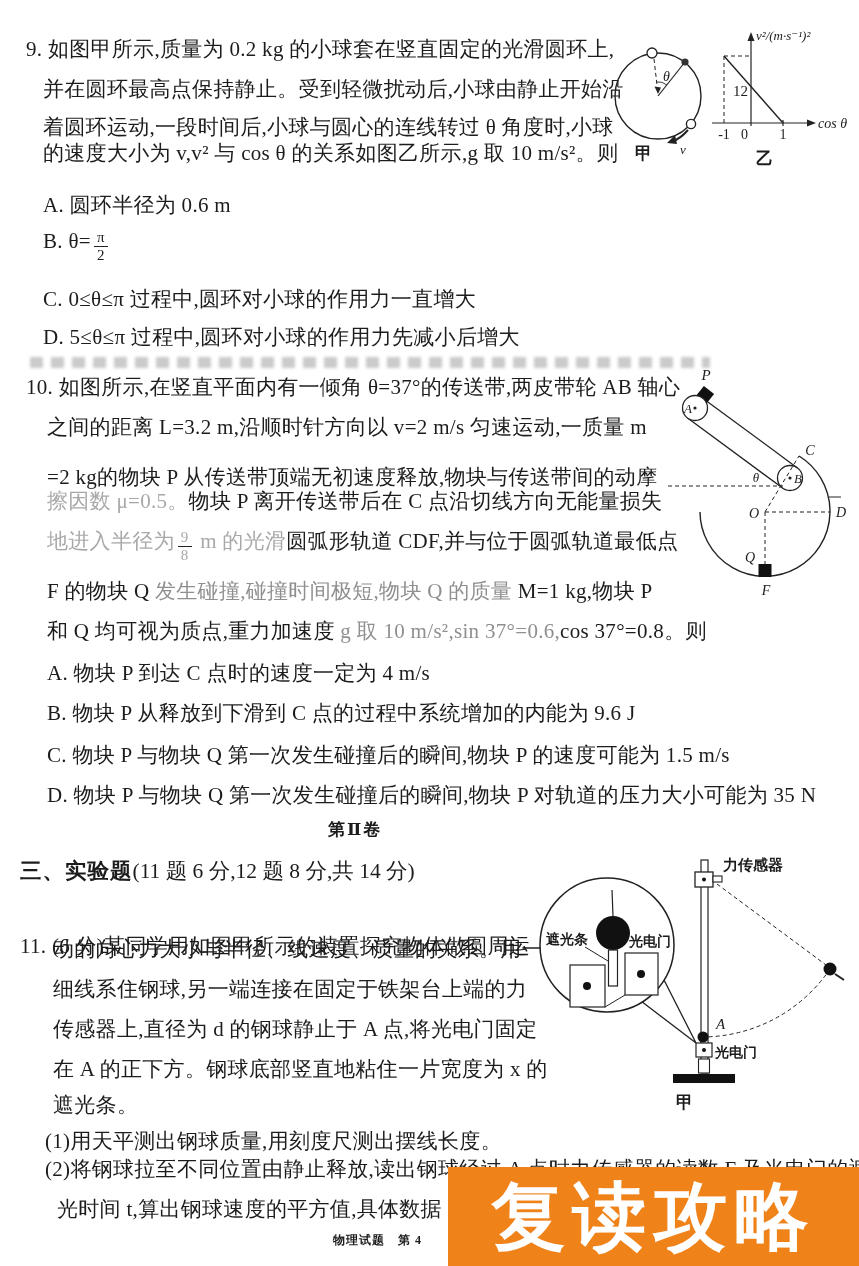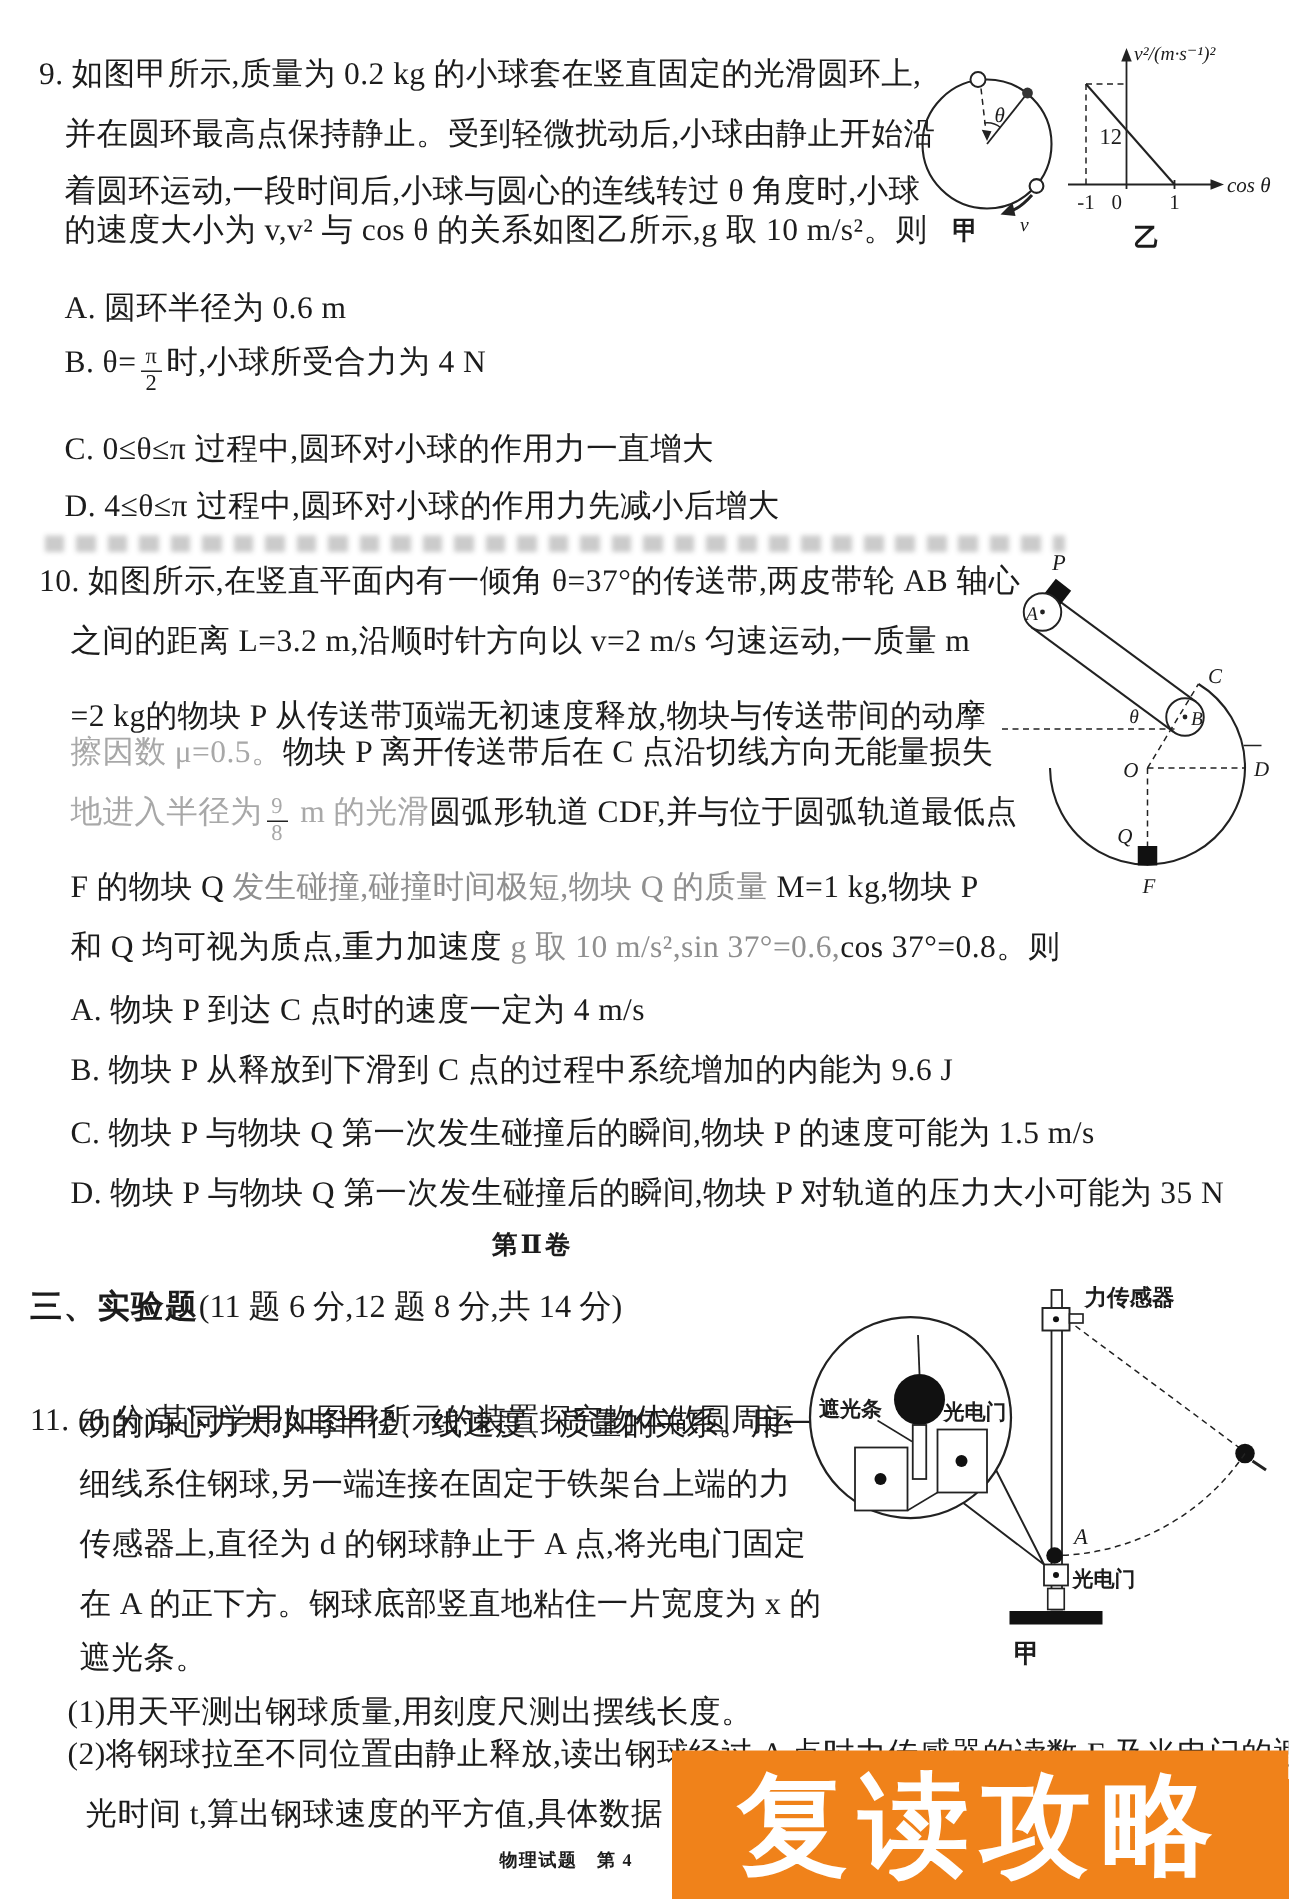--- a/index.html
+++ b/index.html
@@ -30,24 +30,24 @@
 </style>
 </head>
 <body>
 
 <div class="tl" style="left:26px;top:36px">9. 如图甲所示,质量为 0.2 kg 的小球套在竖直固定的光滑圆环上,</div>
 <div class="tl" style="left:43px;top:76px">并在圆环最高点保持静止。受到轻微扰动后,小球由静止开始沿</div>
 <div class="tl" style="left:43px;top:114px">着圆环运动,一段时间后,小球与圆心的连线转过 θ 角度时,小球</div>
 <div class="tl" style="left:43px;top:140px">的速度大小为 v,v² 与 cos θ 的关系如图乙所示,g 取 10 m/s²。则</div>
 <div class="tl" style="left:43px;top:192px">A. 圆环半径为 0.6 m</div>
 <div class="tl" style="left:43px;top:228px">
-  <span>B. θ=</span><span class="frac"><span class="fnum">π</span><span class="fden">2</span></span><span>时,小球所受合力为 4 N</span>
+  <span>B. θ=</span><span class="frac"><span class="fnum">π</span><span class="fden">2</span></span>
 </div>
 <div class="tl" style="left:43px;top:286px">C. 0≤θ≤π 过程中,圆环对小球的作用力一直增大</div>
-<div class="tl" style="left:43px;top:324px">D. 4≤θ≤π 过程中,圆环对小球的作用力先减小后增大</div>
+<div class="tl" style="left:43px;top:324px">D. 5≤θ≤π 过程中,圆环对小球的作用力先减小后增大</div>
 
 <div class="smudge"></div>
 
 <div class="tl" style="left:26px;top:374px">10. 如图所示,在竖直平面内有一倾角 θ=37°的传送带,两皮带轮 AB 轴心</div>
 <div class="tl" style="left:47px;top:414px">之间的距离 L=3.2 m,沿顺时针方向以 v=2 m/s 匀速运动,一质量 m</div>
 <div class="tl" style="left:47px;top:464px">=2 kg的物块 P 从传送带顶端无初速度释放,物块与传送带间的动摩</div>
 <div class="tl" style="left:47px;top:488px">
   <span class="vfaded">擦因数 μ=0.5。</span><span>物块 P 离开传送带后在 C 点沿切线方向无能量损失</span>
 </div>
 <div class="tl" style="left:47px;top:528px">

